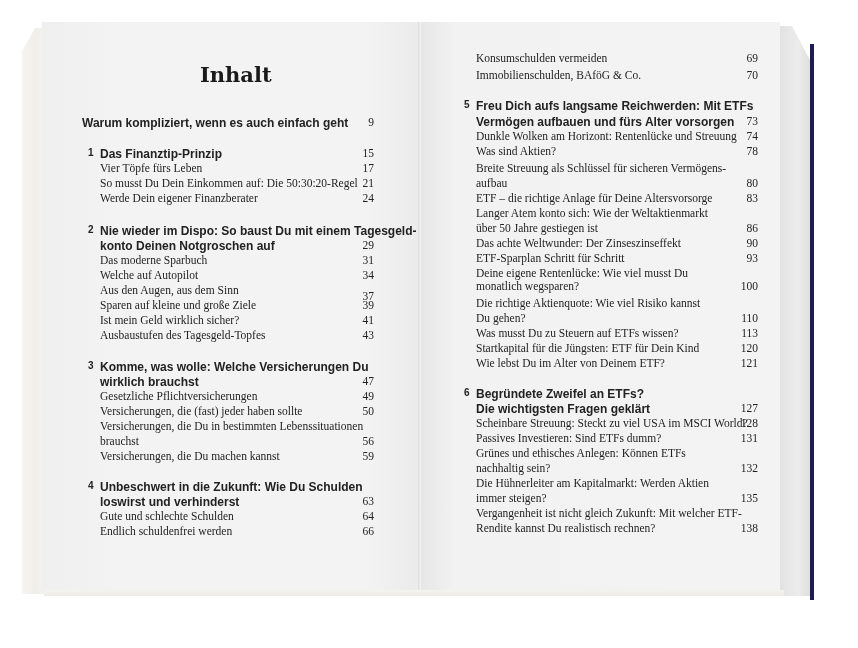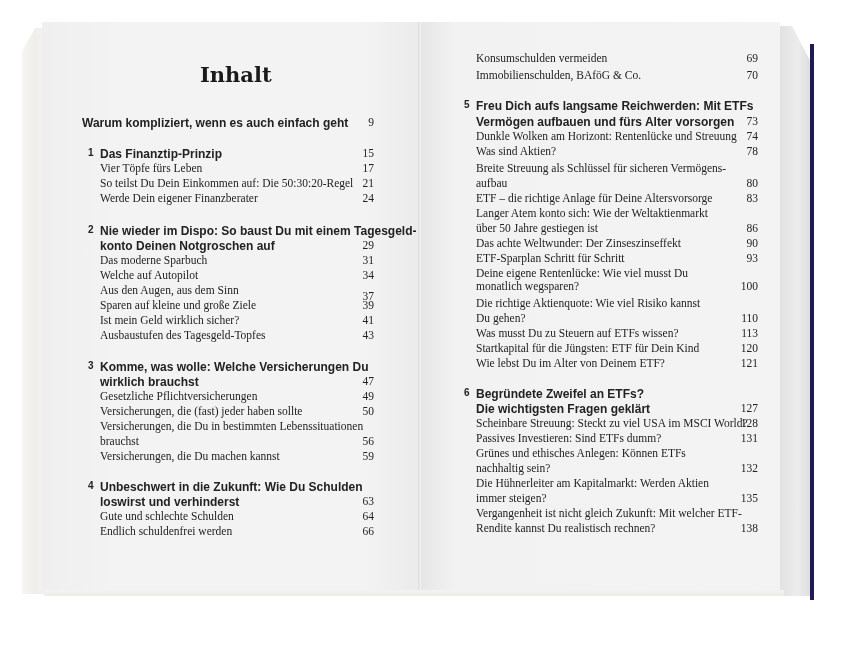--- a/index.html
+++ b/index.html
@@ -44,21 +44,21 @@
       <div class="row bold" style="top: 147px; width: 100%; height: 14px;">
         <span class="num">1</span>
         <span class="text" style="left: 12px;">Das Finanztip-Prinzip</span>
         <span class="pg" style="left: 256px;">15</span>
       </div>
       <div class="row" style="top: 162px; width: 100%; height: 14px;">
         <span class="text" style="left: 12px;">Vier Töpfe fürs Leben</span>
         <span class="pg" style="left: 256px;">17</span>
       </div>
       <div class="row" style="top: 177px; width: 100%; height: 14px;">
-        <span class="text" style="left: 12px;">So teilst Du Dein Einkommen auf: Die 50:30:20-Regel</span>
+        <span class="text" style="left: 12px;">So musst Du Dein Einkommen auf: Die 50:30:20-Regel</span>
         <span class="pg" style="left: 256px;">21</span>
       </div>
       <div class="row" style="top: 192px; width: 100%; height: 14px;">
         <span class="text" style="left: 12px;">Werde Dein eigener Finanzberater</span>
         <span class="pg" style="left: 256px;">24</span>
       </div>
       <div class="row bold" style="top: 224px; width: 100%; height: 14px;">
         <span class="num">2</span>
         <span class="text" style="left: 12px;">Nie wieder im Dispo: So baust Du mit einem Tagesgeld-</span>
       </div>

